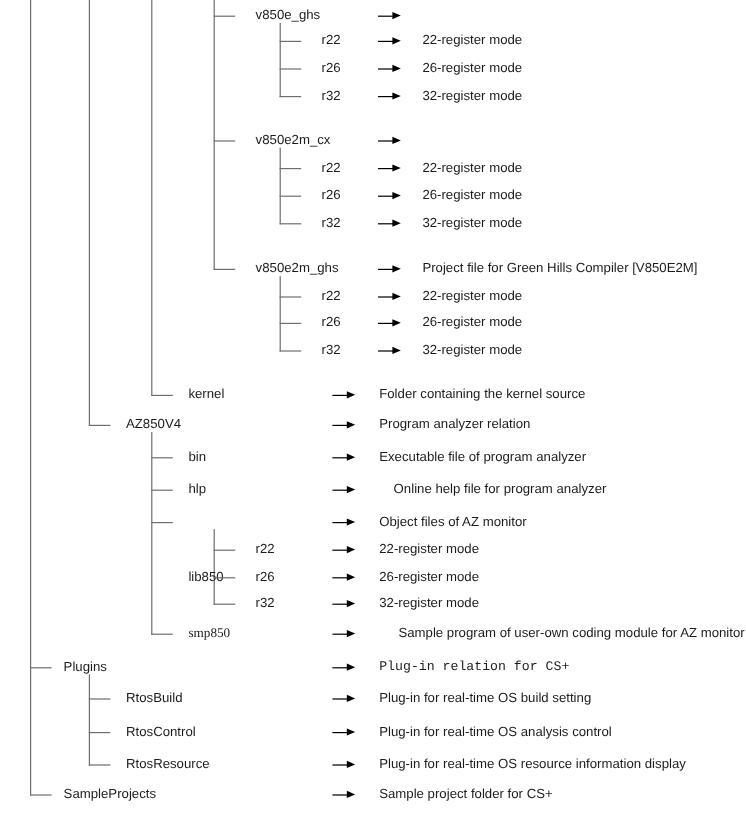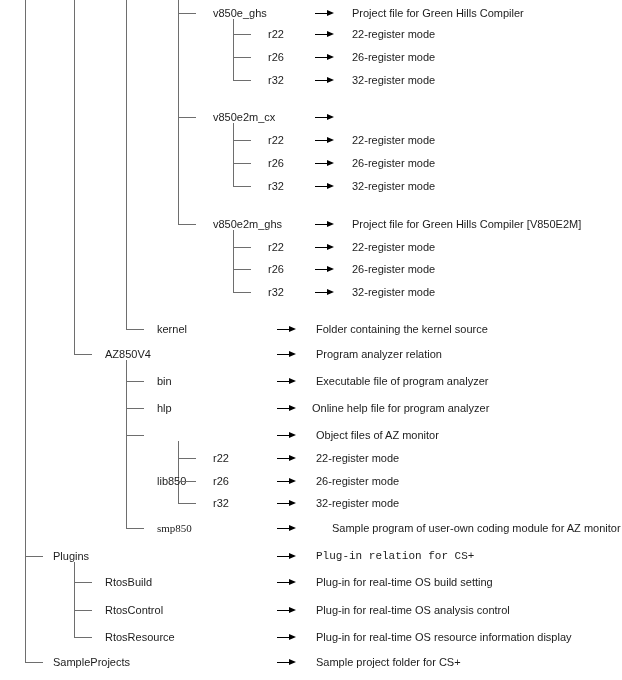--- a/index.html
+++ b/index.html
@@ -39,21 +39,20 @@
     <div class="vline" style="left: 233px; top: 230px; height: 63px; background: rgb(110, 110, 110);"></div>
     <div class="vline" style="left: 178px; top: 441px; height: 63px; background: rgb(110, 110, 110);"></div>
     <div class="vline" style="left: 126px; top: 360px; height: 169px; background: rgb(110, 110, 110);"></div>
     <div class="vline" style="left: 74px; top: 562px; height: 76px; background: rgb(110, 110, 110);"></div>
     <div class="tick" style="left: 178px; top: 13px; background: rgb(110, 110, 110);"></div>
     <div class="node-label" style="left: 213px; top: 6px; color: rgb(28, 28, 28);">v850e_ghs</div>
     <div class="arrow" style="left: 315px; top: 10px;">
       <div class="shaft" style="background: rgb(0, 0, 0);"></div>
       <div class="head" style="border-left-color: rgb(0, 0, 0);"></div>
     </div>
-    <div class="node-desc" style="left: 352px; top: 6px; color: rgb(28, 28, 28);">Project file for Green Hills Compiler</div>
     <div class="tick" style="left: 233px; top: 34px; background: rgb(110, 110, 110);"></div>
     <div class="node-label" style="left: 268px; top: 27px; color: rgb(28, 28, 28);">r22</div>
     <div class="arrow" style="left: 315px; top: 31px;">
       <div class="shaft" style="background: rgb(0, 0, 0);"></div>
       <div class="head" style="border-left-color: rgb(0, 0, 0);"></div>
     </div>
     <div class="node-desc" style="left: 352px; top: 27px; color: rgb(28, 28, 28);">22-register mode</div>
     <div class="tick" style="left: 233px; top: 57px; background: rgb(110, 110, 110);"></div>
     <div class="node-label" style="left: 268px; top: 50px; color: rgb(28, 28, 28);">r26</div>
     <div class="arrow" style="left: 315px; top: 54px;">
@@ -143,21 +142,21 @@
       <div class="shaft" style="background: rgb(0, 0, 0);"></div>
       <div class="head" style="border-left-color: rgb(0, 0, 0);"></div>
     </div>
     <div class="node-desc" style="left: 316px; top: 374px; color: rgb(28, 28, 28);">Executable file of program analyzer</div>
     <div class="tick" style="left: 126px; top: 408px; background: rgb(110, 110, 110);"></div>
     <div class="node-label" style="left: 157px; top: 401px; color: rgb(28, 28, 28);">hlp</div>
     <div class="arrow" style="left: 277px; top: 405px;">
       <div class="shaft" style="background: rgb(0, 0, 0);"></div>
       <div class="head" style="border-left-color: rgb(0, 0, 0);"></div>
     </div>
-    <div class="node-desc" style="left: 312px; top: 401px; color: rgb(28, 28, 28);">Online help file for program analyzer</div>
+    <div class="node-desc" style="left: 328px; top: 401px; color: rgb(28, 28, 28);">Online help file for program analyzer</div>
     <div class="tick" style="left: 126px; top: 435px; background: rgb(110, 110, 110);"></div>
     <div class="node-label" style="left: 157px; top: 428px; color: rgb(28, 28, 28); margin-top: 46px;">lib850</div>
     <div class="arrow" style="left: 277px; top: 432px;">
       <div class="shaft" style="background: rgb(0, 0, 0);"></div>
       <div class="head" style="border-left-color: rgb(0, 0, 0);"></div>
     </div>
     <div class="node-desc" style="left: 316px; top: 428px; color: rgb(28, 28, 28);">Object files of AZ monitor</div>
     <div class="tick" style="left: 178px; top: 458px; background: rgb(110, 110, 110);"></div>
     <div class="node-label" style="left: 213px; top: 451px; color: rgb(28, 28, 28);">r22</div>
     <div class="arrow" style="left: 277px; top: 455px;">

